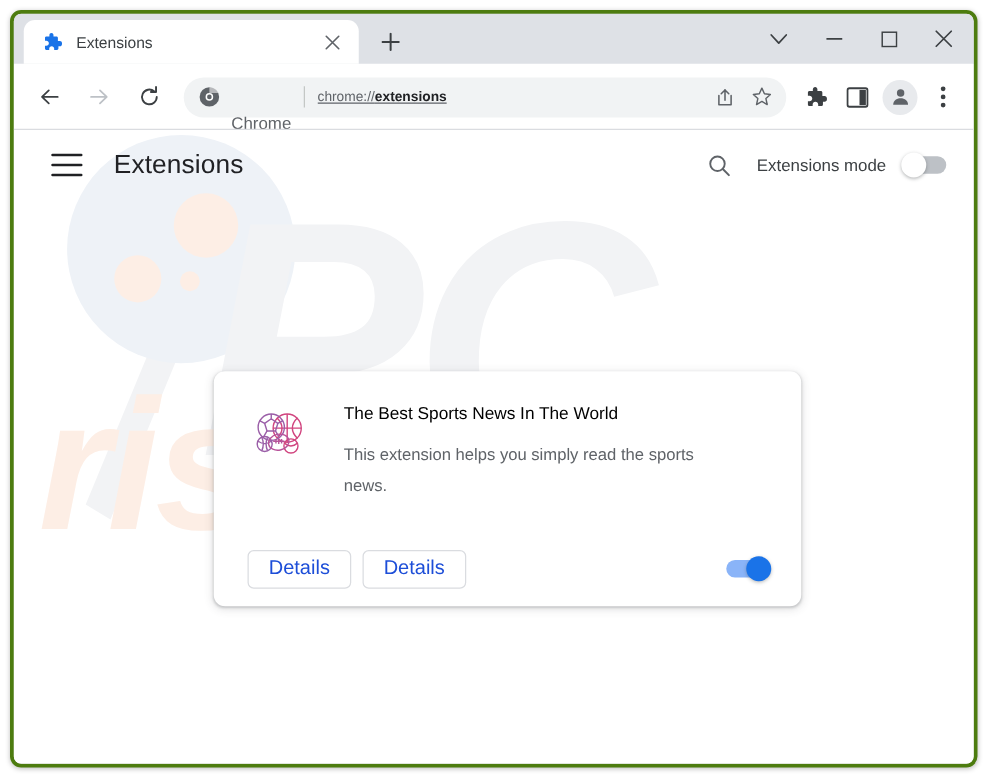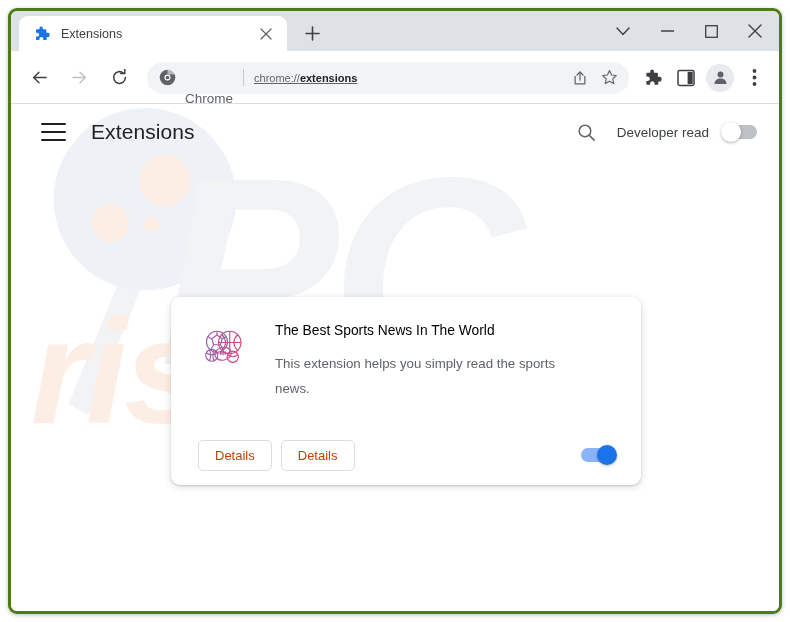--- a/index.html
+++ b/index.html
@@ -363,22 +363,22 @@
     padding: 0 26px 0 27px;
     box-sizing: border-box;
   }
   .card-btn {
     height: 31px;
     min-width: 0;
     padding: 0 16px;
     background: #ffffff;
     border: 1px solid #dadce0;
     border-radius: 5px;
-    color: #c2410c;
-    font-size: 13px;
+    color: #1d4ed8;
+    font-size: 16px;
     font-weight: 500;
     font-family: "Liberation Sans", sans-serif;
     display: flex;
     align-items: center;
     justify-content: center;
     cursor: pointer;
   }
   .card-btn + .card-btn { margin-left: 9px; }
   .footer-spacer { flex: 1 1 auto; }
 </style>
@@ -536,21 +536,21 @@
         <span></span>
       </div>
       <div class="app-title">Extensions</div>
       <div class="header-spacer"></div>
       <div class="search-btn">
         <svg width="19" height="19" viewBox="0 0 20 20">
           <circle cx="8.4" cy="8.4" r="6.1" stroke="currentColor" stroke-width="1.6" fill="none"></circle>
           <path d="M12.9 12.9 L18 18" stroke="currentColor" stroke-width="1.7" stroke-linecap="round"></path>
         </svg>
       </div>
-      <div class="devmode-label">Developer read</div>
+      <div class="devmode-label">Extensions mode</div>
       <div class="toggle off">
         <span class="track"></span>
         <span class="knob"></span>
       </div>
     </div>
 
     <div class="card">
       <div class="card-body">
 
         <svg class="ext-icon" viewBox="0 0 64 64">

